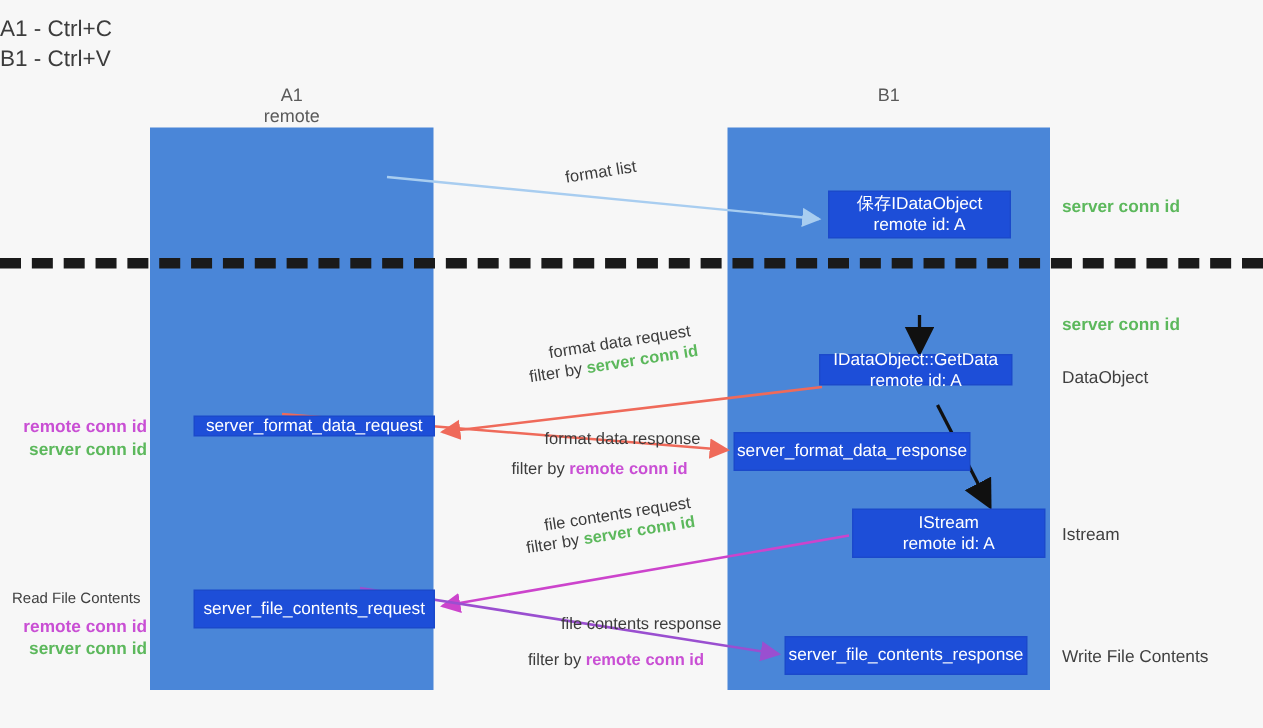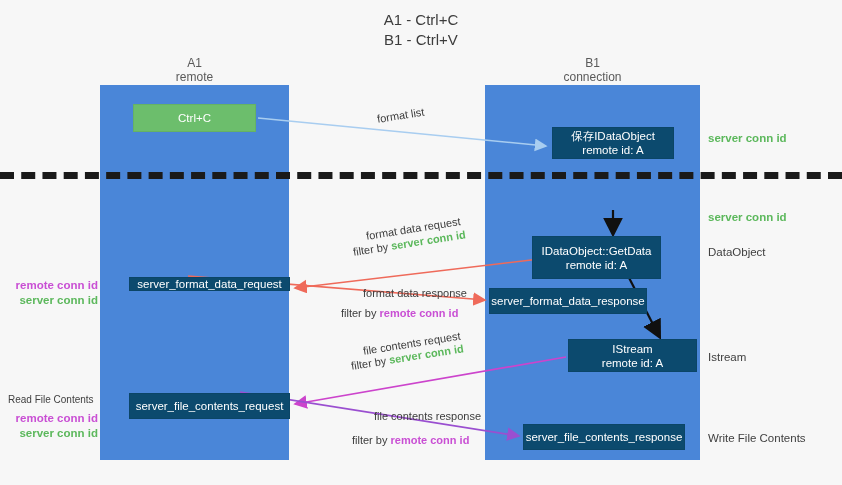--- a/index.html
+++ b/index.html
@@ -10,21 +10,21 @@
     overflow:hidden;
     position:relative;
     color:#404040;
   }
   #stage{position:absolute;left:0;top:0;width:842px;height:485px;}
   .abs{position:absolute;}
 
   
   #title{
     left:0;top:10px;width:842px;
-    text-align:center;font-size:15px;line-height:20px;color:#3c3c3c;
+    font-size:15px;line-height:20px;color:#3c3c3c;
   }
 
   
   .lane-head{
     text-align:center;font-size:12px;line-height:14px;color:#5a5a5a;
   }
   #head-a1{left:100px;top:56px;width:189px;}
   #head-b1{left:485px;top:56px;width:215px;}
 
   
@@ -41,26 +41,26 @@
   
   .box{
     box-sizing:border-box;
     display:flex;flex-direction:column;
     align-items:center;justify-content:center;
     color:#ffffff;font-size:11.5px;line-height:14px;
     text-align:center;
     border:1px solid rgba(0,0,0,.06);
   }
   .green{background:#6cbe6c;}
-  .orange{background:#0c4a6e;}
+  .orange{background:#1d4ed8;}
 
   #box-ctrlc{left:133px;top:104px;width:123px;height:28px;}
   #box-idataobject{left:552px;top:127px;width:122px;height:32px;}
   #box-ctrlv{left:552px;top:181px;width:122px;height:28px;}
-  #box-getdata{left:532px;top:236px;width:129px;height:43px;}
+  #box-getdata{left:546px;top:236px;width:129px;height:21px;}
   #box-istream{left:568px;top:339px;width:129px;height:33px;}
   #box-fmt-req{left:129px;top:277px;width:161px;height:14px;}
   #box-fmt-res{left:489px;top:288px;width:158px;height:26px;align-items:center;}
   #box-file-req{left:129px;top:393px;width:161px;height:26px;}
   #box-file-res{left:523px;top:424px;width:162px;height:26px;}
 
   
   .side-note{font-size:11.5px;line-height:15px;color:#404040;}
   .green-t{color:#5cb85c;font-weight:bold;}
   .mag-t{color:#c94fd4;font-weight:bold;}
@@ -101,21 +101,20 @@
     <div>A1 - Ctrl+C</div>
     <div>B1 - Ctrl+V</div>
   </div>
 
   <div id="head-a1" class="abs lane-head">
     <div>A1</div>
     <div>remote</div>
   </div>
   <div id="head-b1" class="abs lane-head">
     <div>B1</div>
-    <div>connection</div>
   </div>
 
   <div id="lane-a1" class="abs lane"></div>
   <div id="lane-b1" class="abs lane"></div>
 
   <svg id="wires" viewBox="0 0 842 485">
     <defs>
       <marker id="mk-blue" markerWidth="9" markerHeight="9" refX="7" refY="4" orient="auto">
         <path d="M0,0 L8,4 L0,8 z" fill="#a8cdf0"></path>
       </marker>
@@ -143,23 +142,20 @@
 
     <line x1="188" y1="276" x2="485" y2="300" stroke="#ef6a5a" stroke-width="1.7" marker-end="url(#mk-red)"></line>
 
     <line x1="566" y1="357" x2="295" y2="404" stroke="#cc44cc" stroke-width="1.7" marker-end="url(#mk-mag)"></line>
 
     <line x1="240" y1="392" x2="519" y2="436" stroke="#9a4fd0" stroke-width="1.7" marker-end="url(#mk-pur)"></line>
   </svg>
 
   <div id="divider" class="abs"></div>
 
-  <div id="box-ctrlc" class="abs box green">
-    <span>Ctrl+C</span>
-  </div>
 
   <div id="box-idataobject" class="abs box orange">
     <span>保存IDataObject</span>
     <span>remote id: A</span>
   </div>
 
 
   <div id="box-getdata" class="abs box orange">
     <span>IDataObject::GetData</span>
     <span>remote id: A</span>

